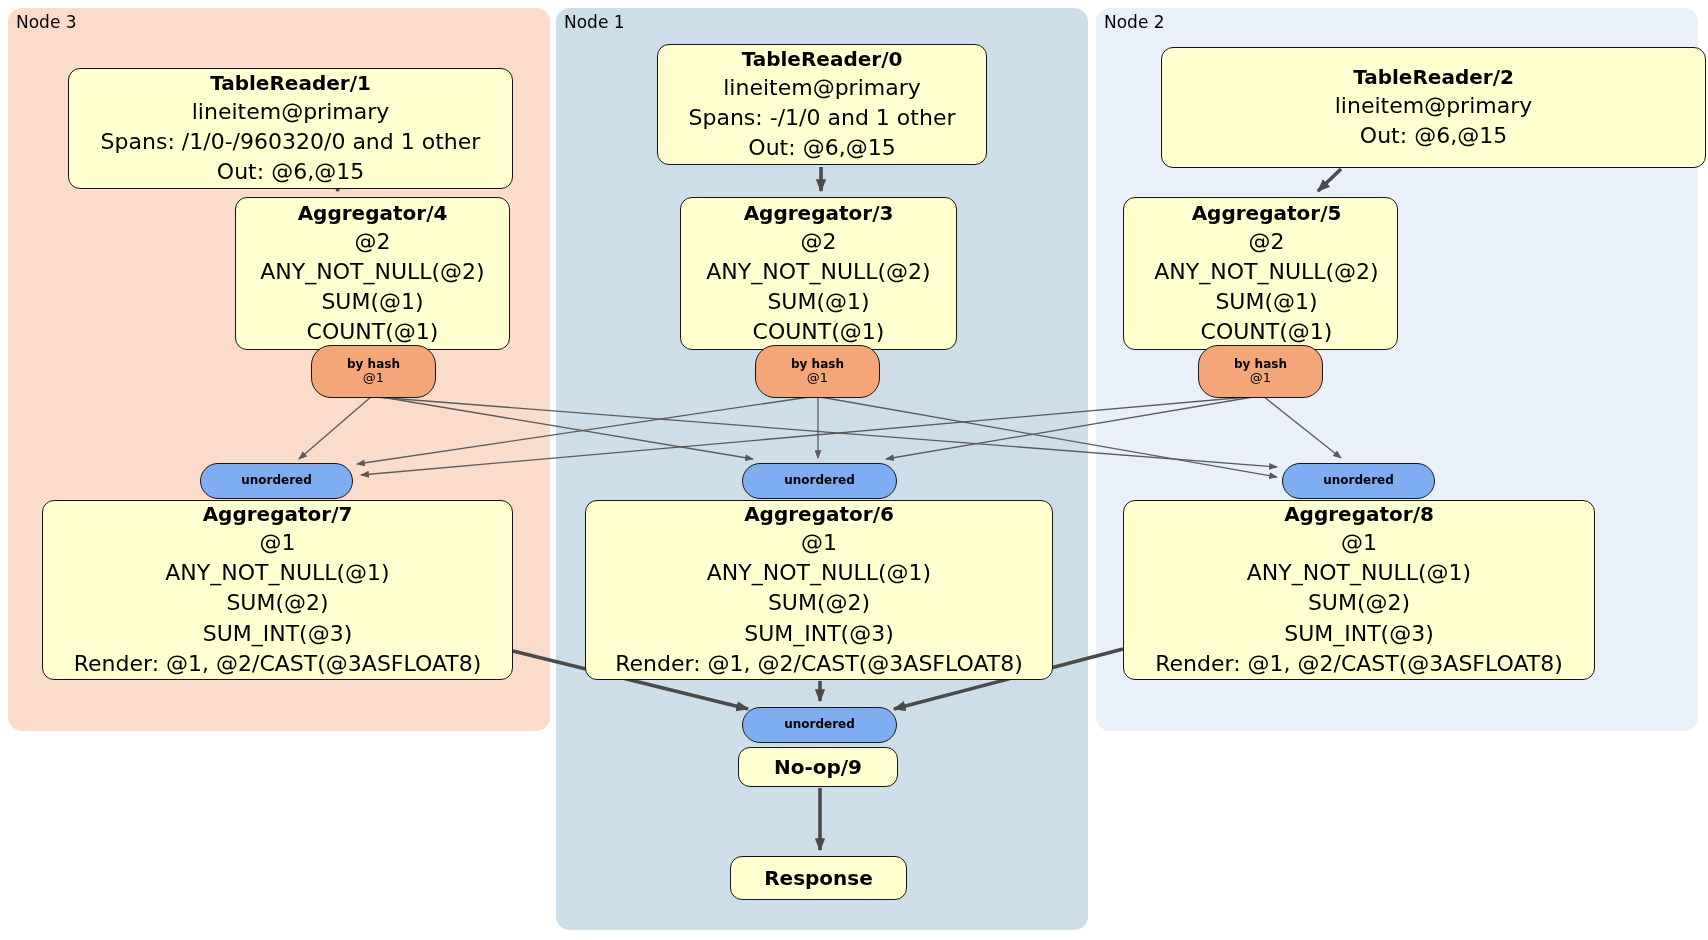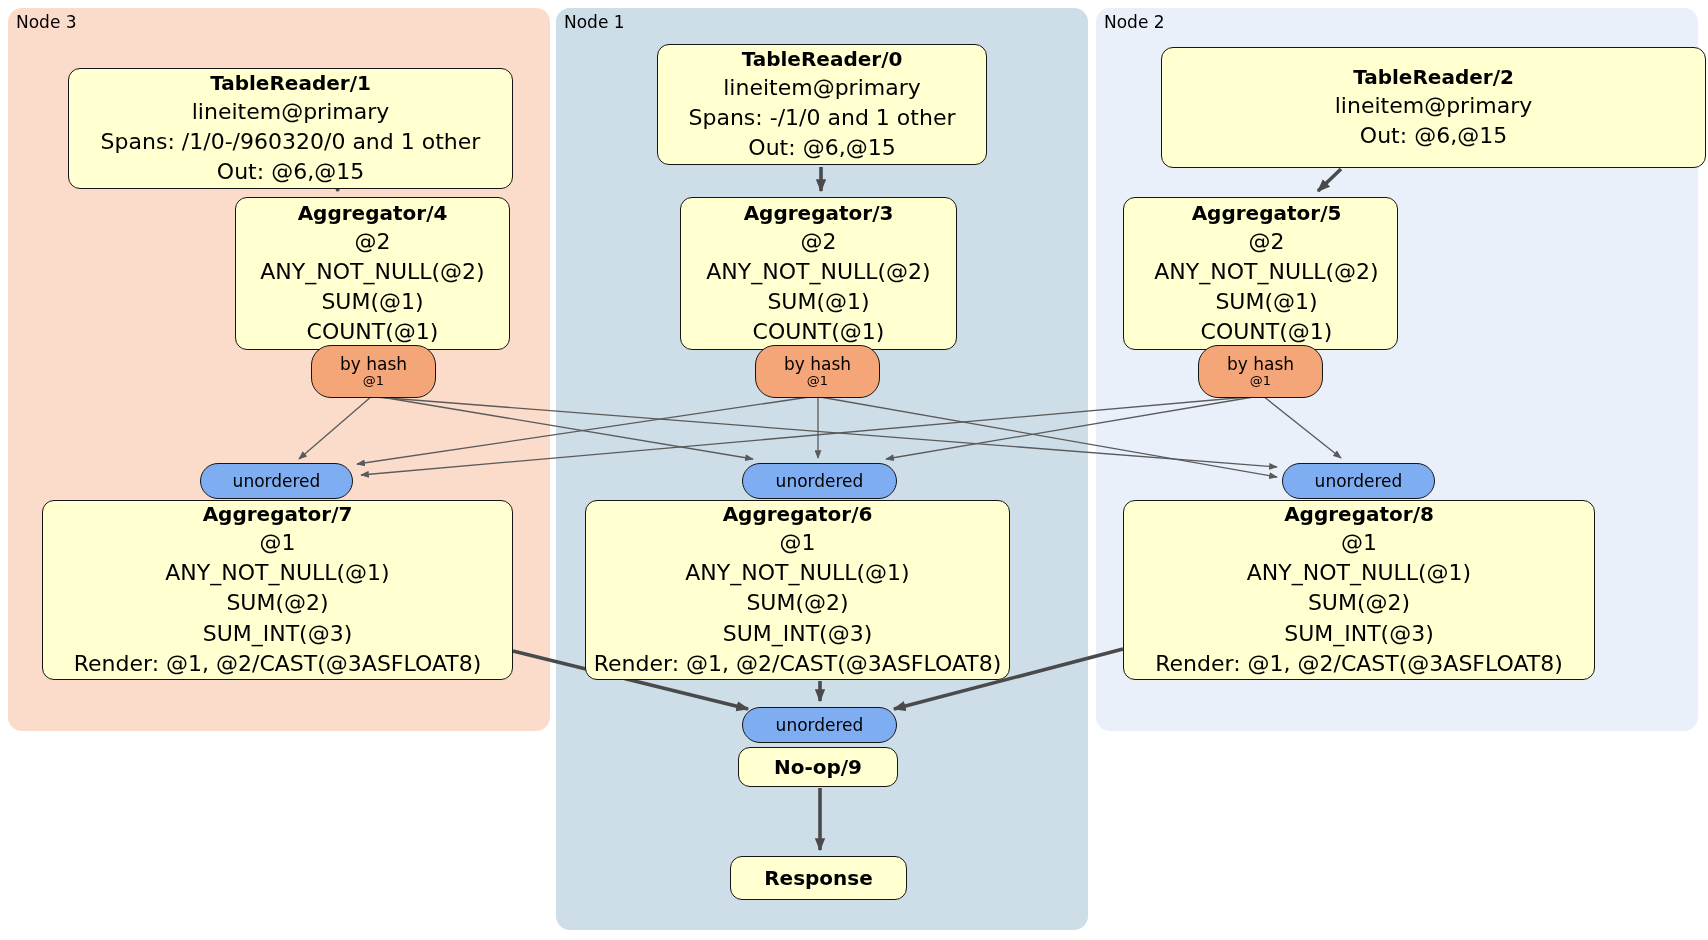--- a/index.html
+++ b/index.html
@@ -38,31 +38,31 @@
   }
   .box-title{font-size:20px;font-weight:bold;line-height:1.35;white-space:nowrap;}
   .box-line{font-size:22px;line-height:1.37;white-space:nowrap;}
   #box-tr1{left:68px;top:44px;width:445px;height:121px;margin-top:24px;}
   #box-tr0{left:657px;top:44px;width:330px;height:121px;}
   #box-tr2{left:1161px;top:47px;width:545px;height:121px;}
   #box-agg4{left:235px;top:197px;width:275px;height:153px;}
   #box-agg3{left:680px;top:197px;width:277px;height:153px;justify-content:space-between;}
   #box-agg5{left:1123px;top:197px;width:275px;height:153px;padding-left:20px;}
   #box-agg7{left:42px;top:500px;width:471px;height:180px;}
-  #box-agg6{left:585px;top:500px;width:425px;height:180px;}
+  #box-agg6{left:585px;top:500px;width:468px;height:180px;}
   #box-agg8{left:1123px;top:500px;width:472px;height:180px;}
   #box-noop{left:738px;top:747px;width:160px;height:40px;}
   #box-response{left:730px;top:856px;width:177px;height:44px;}
   .badge{
     position:absolute;box-sizing:border-box;
     border:1.8px solid var(--box-border);
     display:flex;flex-direction:column;justify-content:center;align-items:center;
     text-align:center;line-height:1.1;
   }
-  .badge .badge-label{font-size:17px;font-weight:normal;}
+  .badge .badge-label{font-size:12px;font-weight:bold;}
   .badge .badge-detail{font-size:13px;}
   .router{background:var(--router-bg);border-radius:20px;width:125px;height:53px;}
   .sync{background:var(--sync-bg);border-radius:18px;width:155px;height:36px;}
   #router-4{left:311px;top:345px;}
   #router-3{left:755px;top:345px;}
   #router-5{left:1198px;top:345px;}
   #sync-7{left:200px;top:463px;width:153px;}
   #sync-6{left:742px;top:463px;}
   #sync-8{left:1282px;top:463px;width:153px;}
   #sync-bottom{left:742px;top:707px;}

